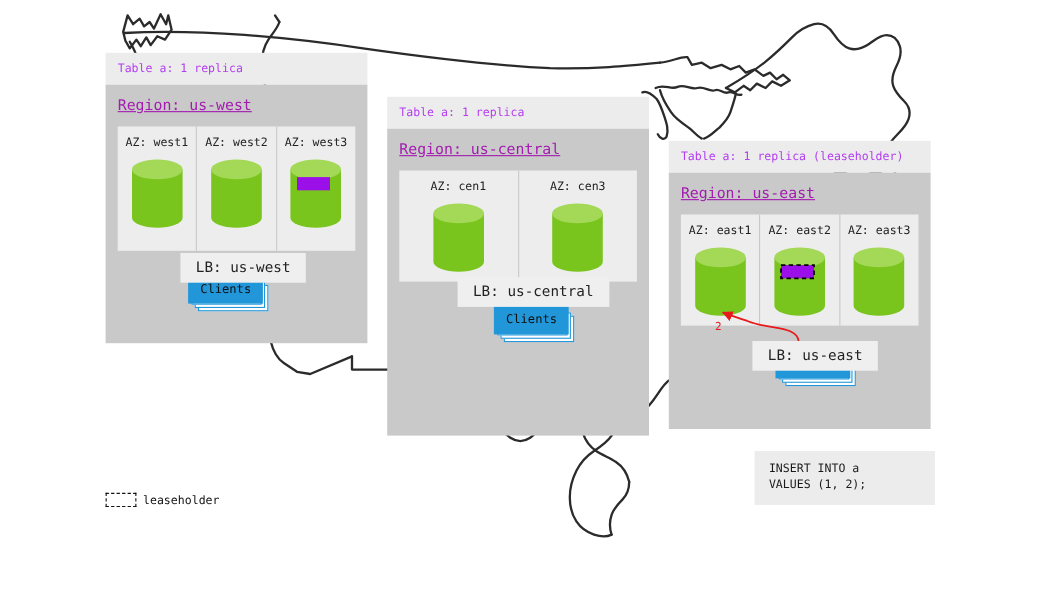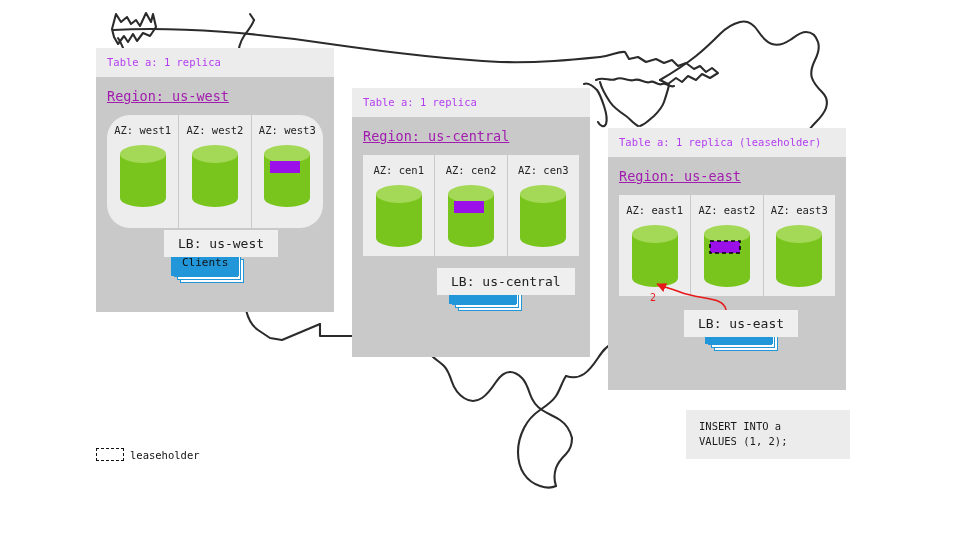--- a/index.html
+++ b/index.html
@@ -211,21 +211,21 @@
       <path d="M254,20 L250,14"></path>
 
       <path d="M118,38 C122,44 124,50 126,56 C128,62 130,68 128,74"></path>
     </g>
   </svg>
 
   <div class="region-panel" style="left:96px;top:48px;width:238px;">
     <div class="panel-header">Table a: 1 replica</div>
     <div class="panel-body" style="height:235px;">
       <div class="region-title">Region: us-west</div>
-      <div class="az-strip" style="height:113px;border-radius:23px;">
+      <div class="az-strip" style="height:113px;">
         <div class="az-cell">
           <span class="az-label">AZ: west1</span>
           <span class="cyl-wrap">
             <svg width="50" height="66" viewBox="0 0 50 66">
               <path d="M2,11 L2,55 A23,9 0 0 0 48,55 L48,11 Z" fill="#7ac41e"></path>
               <ellipse cx="25" cy="11" rx="23" ry="9" fill="#a3d957"></ellipse>
             </svg>
           </span>
         </div>
         <div class="az-cell">
@@ -255,39 +255,29 @@
           <span class="cl-shadow" style="left:3px;top:3px;width:62px;height:22px;"></span>
           <span class="cl-face">Clients</span>
         </div>
       </div>
     </div>
     <div class="lb-box" style="left:68px;top:182px;">LB: us-west</div>
   </div>
 
   <div class="region-panel" style="left:352px;top:88px;width:238px;">
     <div class="panel-header">Table a: 1 replica</div>
-    <div class="panel-body" style="height:240px;">
+    <div class="panel-body" style="height:279px;">
       <div class="region-title">Region: us-central</div>
       <div class="az-strip" style="height:101px;justify-content:flex-end;">
         <div class="az-cell">
           <span class="az-label">AZ: cen1</span>
           <span class="cyl-wrap">
             <svg width="50" height="66" viewBox="0 0 50 66">
               <path d="M2,11 L2,55 A23,9 0 0 0 48,55 L48,11 Z" fill="#7ac41e"></path>
               <ellipse cx="25" cy="11" rx="23" ry="9" fill="#a3d957"></ellipse>
-            </svg>
-          </span>
-        </div>
-        <div class="az-cell">
-          <span class="az-label">AZ: cen2</span>
-          <span class="cyl-wrap">
-            <svg width="50" height="66" viewBox="0 0 50 66">
-              <path d="M2,11 L2,55 A23,9 0 0 0 48,55 L48,11 Z" fill="#7ac41e"></path>
-              <ellipse cx="25" cy="11" rx="23" ry="9" fill="#a3d957"></ellipse>
-              <rect x="8" y="18" width="30" height="12" fill="#9b0fe8"></rect>
             </svg>
           </span>
         </div>
         <div class="az-cell">
           <span class="az-label">AZ: cen3</span>
           <span class="cyl-wrap">
             <svg width="50" height="66" viewBox="0 0 50 66">
               <path d="M2,11 L2,55 A23,9 0 0 0 48,55 L48,11 Z" fill="#7ac41e"></path>
               <ellipse cx="25" cy="11" rx="23" ry="9" fill="#a3d957"></ellipse>
             </svg>
@@ -296,21 +286,21 @@
       </div>
       <div class="clients-area">
         <div class="clients-btn" style="left:86px;top:22px;">
           <span class="cl-shadow" style="left:9px;top:9px;width:62px;height:22px;"></span>
           <span class="cl-shadow" style="left:6px;top:6px;width:62px;height:22px;"></span>
           <span class="cl-shadow" style="left:3px;top:3px;width:62px;height:22px;"></span>
           <span class="cl-face">Clients</span>
         </div>
       </div>
     </div>
-    <div class="lb-box" style="left:64px;top:180px;margin-left:21px;">LB: us-central</div>
+    <div class="lb-box" style="left:64px;top:164px;">LB: us-central</div>
   </div>
 
   <div class="region-panel" style="left:608px;top:128px;width:238px;">
     <div class="panel-header">Table a: 1 replica (leaseholder)</div>
     <div class="panel-body" style="height:233px;">
       <div class="region-title">Region: us-east</div>
       <div class="az-strip" style="height:101px;">
         <div class="az-cell">
           <span class="az-label">AZ: east1</span>
           <span class="cyl-wrap">

